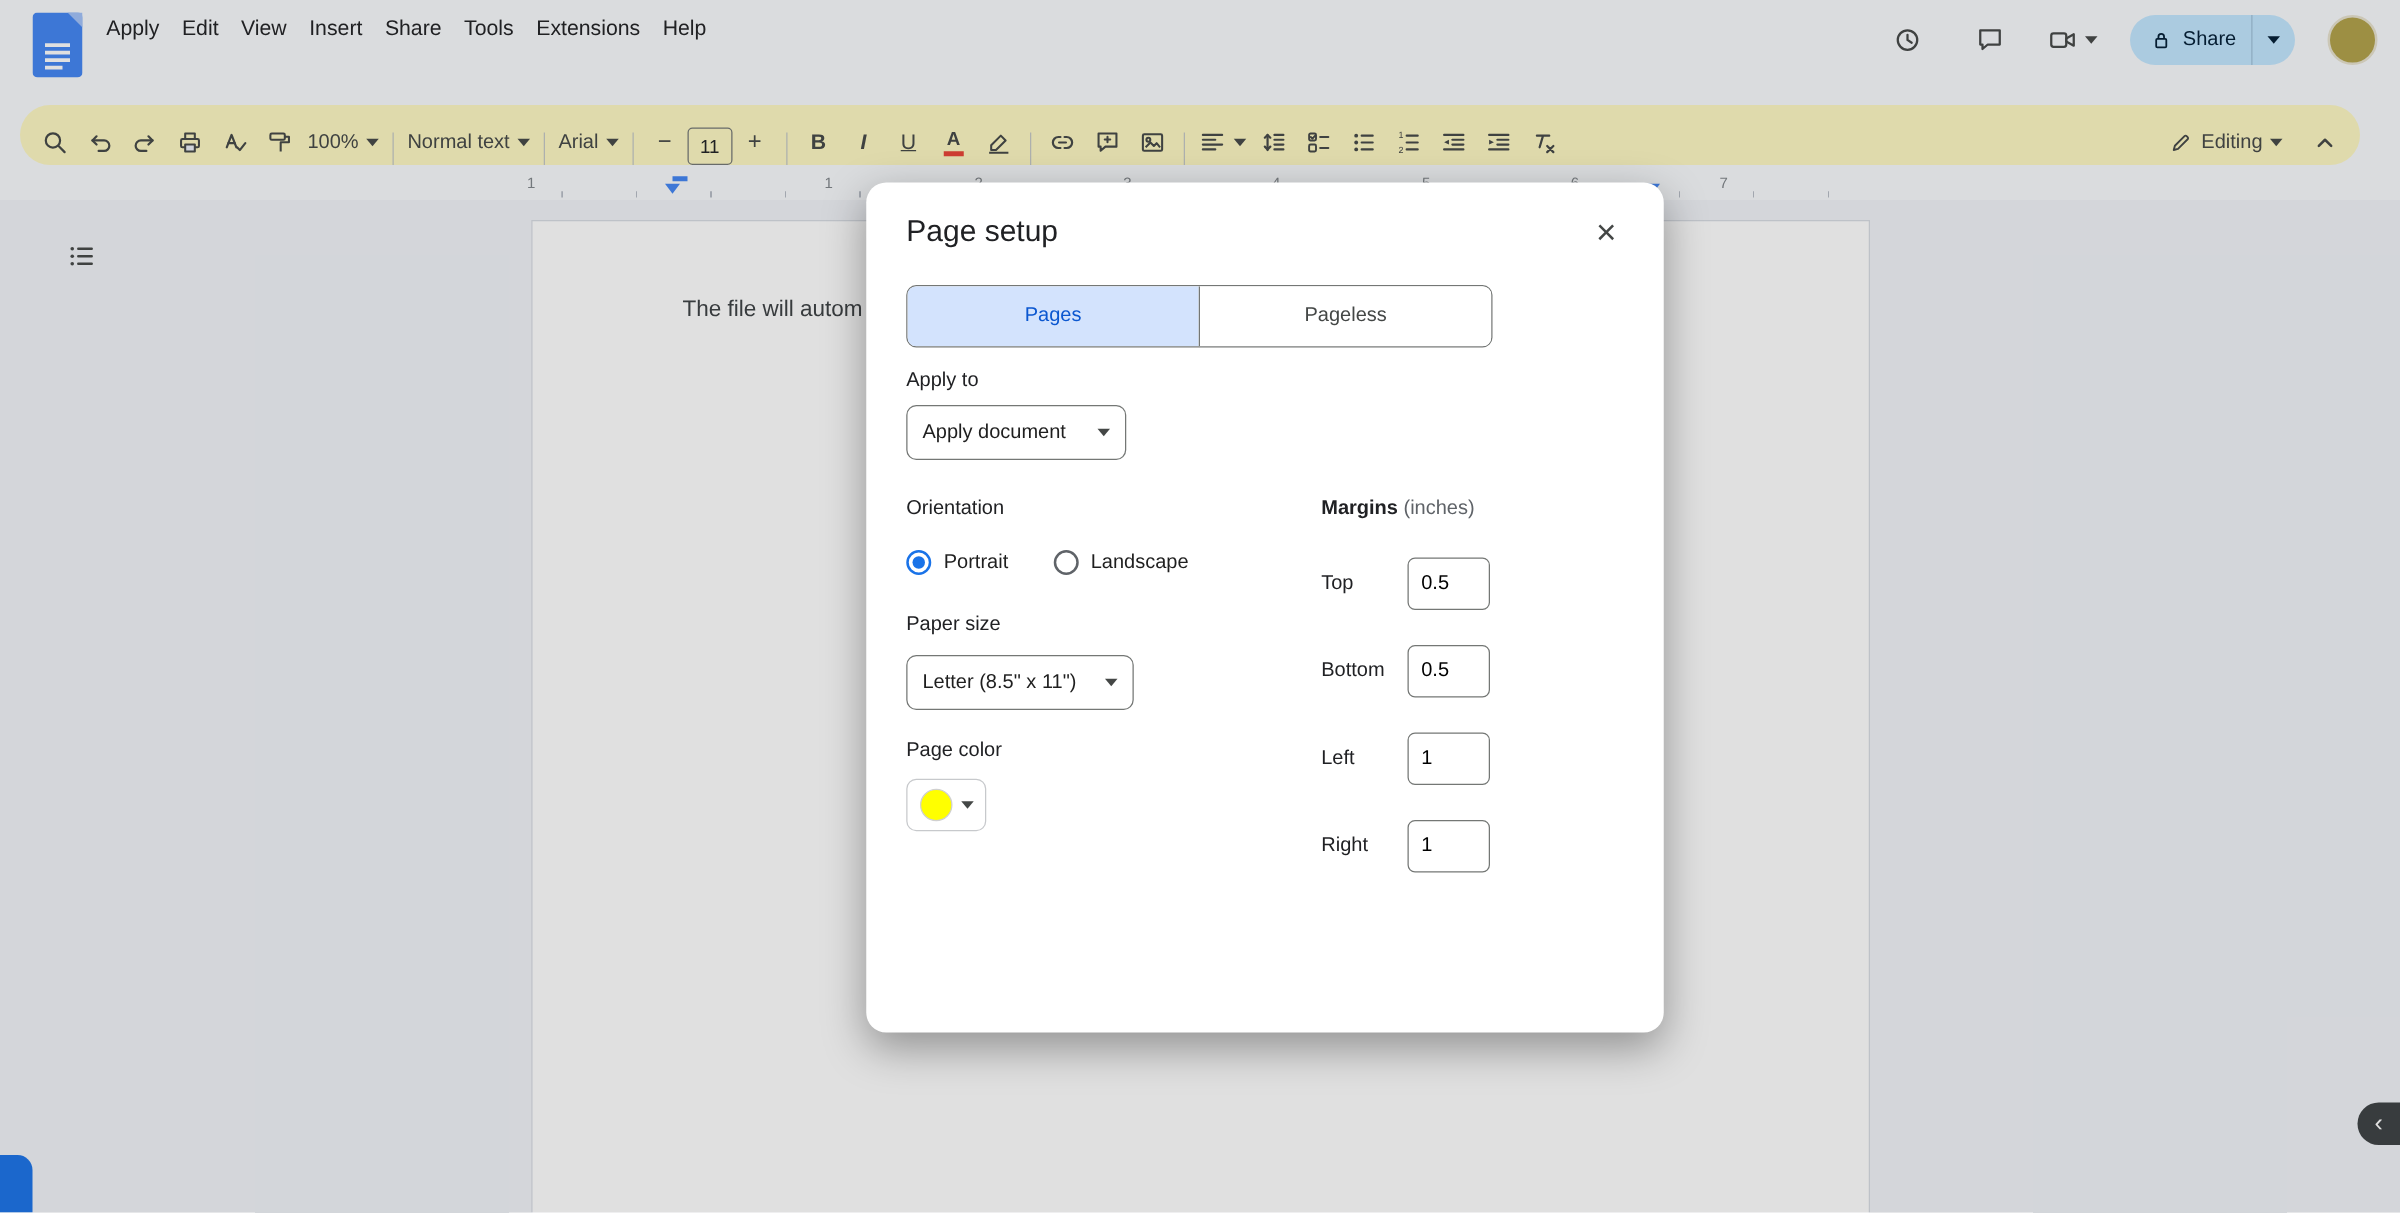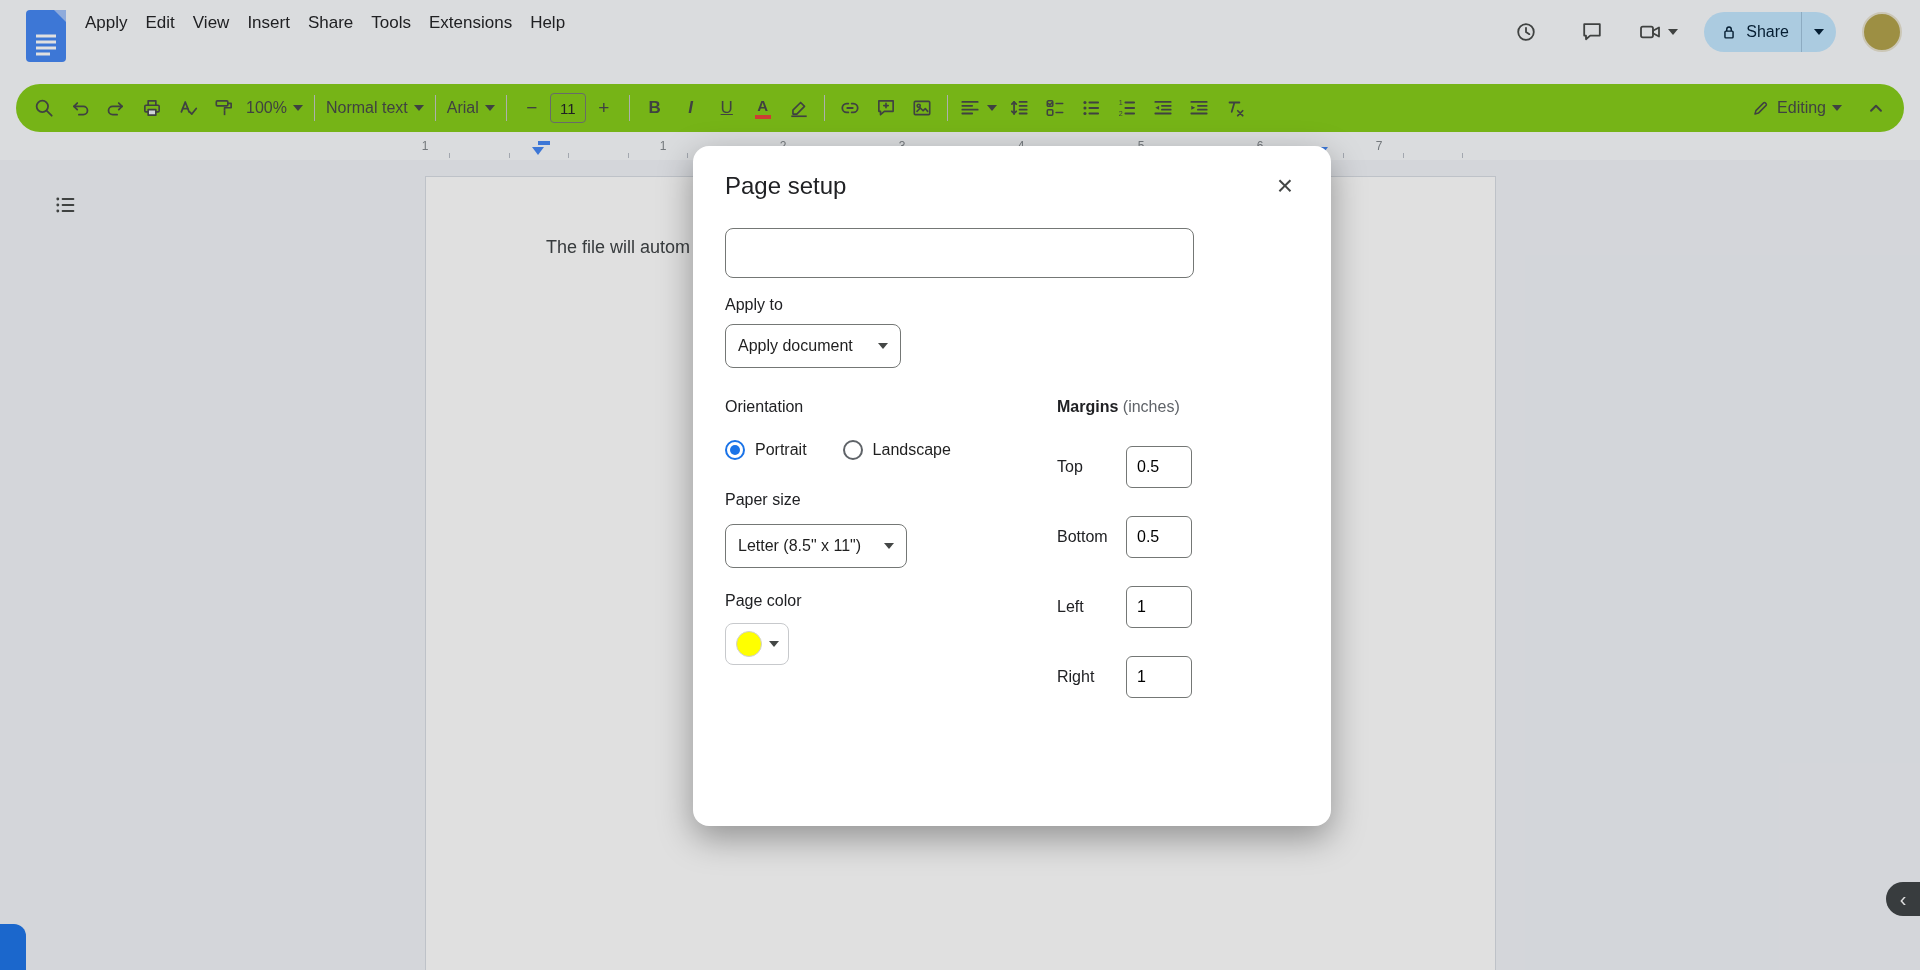--- a/index.html
+++ b/index.html
@@ -19,21 +19,21 @@
   .hbtn { width:40px; height:40px; border-radius:50%; display:grid; place-items:center; color:#444746; }
   .video-group { display:flex; align-items:center; gap:6px; }
   .share { display:flex; align-items:center; height:40px; border-radius:20px; background:#c2e7ff; color:#001d35; overflow:hidden; }
   .share-main { display:flex; align-items:center; gap:8px; padding:0 12px 0 16px; height:100%; cursor:pointer; }
   .share-label { font-size:16px; font-weight:500; }
   .share-div { width:1px; height:40px; background:rgba(0,29,53,.18); }
   .share-caret { padding:0 12px; height:100%; display:grid; place-items:center; cursor:pointer; }
   .avatar { width:40px; height:40px; border-radius:50%; background:#b1a149; border:2px solid #e7e2cf; }
 
   
-  .toolbar { position:absolute; top:84px; left:16px; right:16px; height:48px; background:#84cc16; border-radius:24px; display:flex; align-items:center; padding:0 10px; }
+  .toolbar { position:absolute; top:84px; left:16px; right:32px; height:48px; background:#fef9c3; border-radius:24px; display:flex; align-items:flex-end; padding:0 10px; }
   .tbtn { min-width:36px; height:36px; border-radius:18px; display:flex; align-items:center; justify-content:center; gap:6px; color:#444746; cursor:pointer; padding:0 4px; }
   .tlabel { font-size:16px; color:#444746; white-space:nowrap; }
   .tdiv { width:1px; height:26px; background:#c4c7c5; margin:0 7px; flex:none; }
   .caret { width:0; height:0; border-left:5px solid transparent; border-right:5px solid transparent; border-top:6px solid #444746; }
   .fontsize-box { width:36px; height:30px; border:1px solid #747775; border-radius:4px; display:grid; place-items:center; font-size:15px; color:#202124; }
   .glyph-b { font-weight:700; font-size:17px; }
   .glyph-i { font-style:italic; font-size:17px; font-weight:600; }
   .glyph-u { text-decoration:underline; font-size:17px; font-weight:500; }
   .tc { display:flex; flex-direction:column; align-items:center; line-height:1; }
   .tc span { font-size:15px; font-weight:600; }
@@ -389,20 +389,22 @@
 
 <div class="scrim"></div>
 
 <div class="dialog">
   <div class="dlg-title">Page setup</div>
   <div class="dlg-close">
       <span>×</span>
     </div>
 
   <div class="seg">
+    <span class="seg-tab sel">Pages</span>
+    <span class="seg-tab">Pageless</span>
   </div>
 
   <div class="dlg-left">
     <div class="flabel">Apply to</div>
     <div class="select sel-apply">
       <span>Apply document</span>
       <span class="caret"></span>
     </div>
 
     <div class="flabel lbl-orient">Orientation</div>

